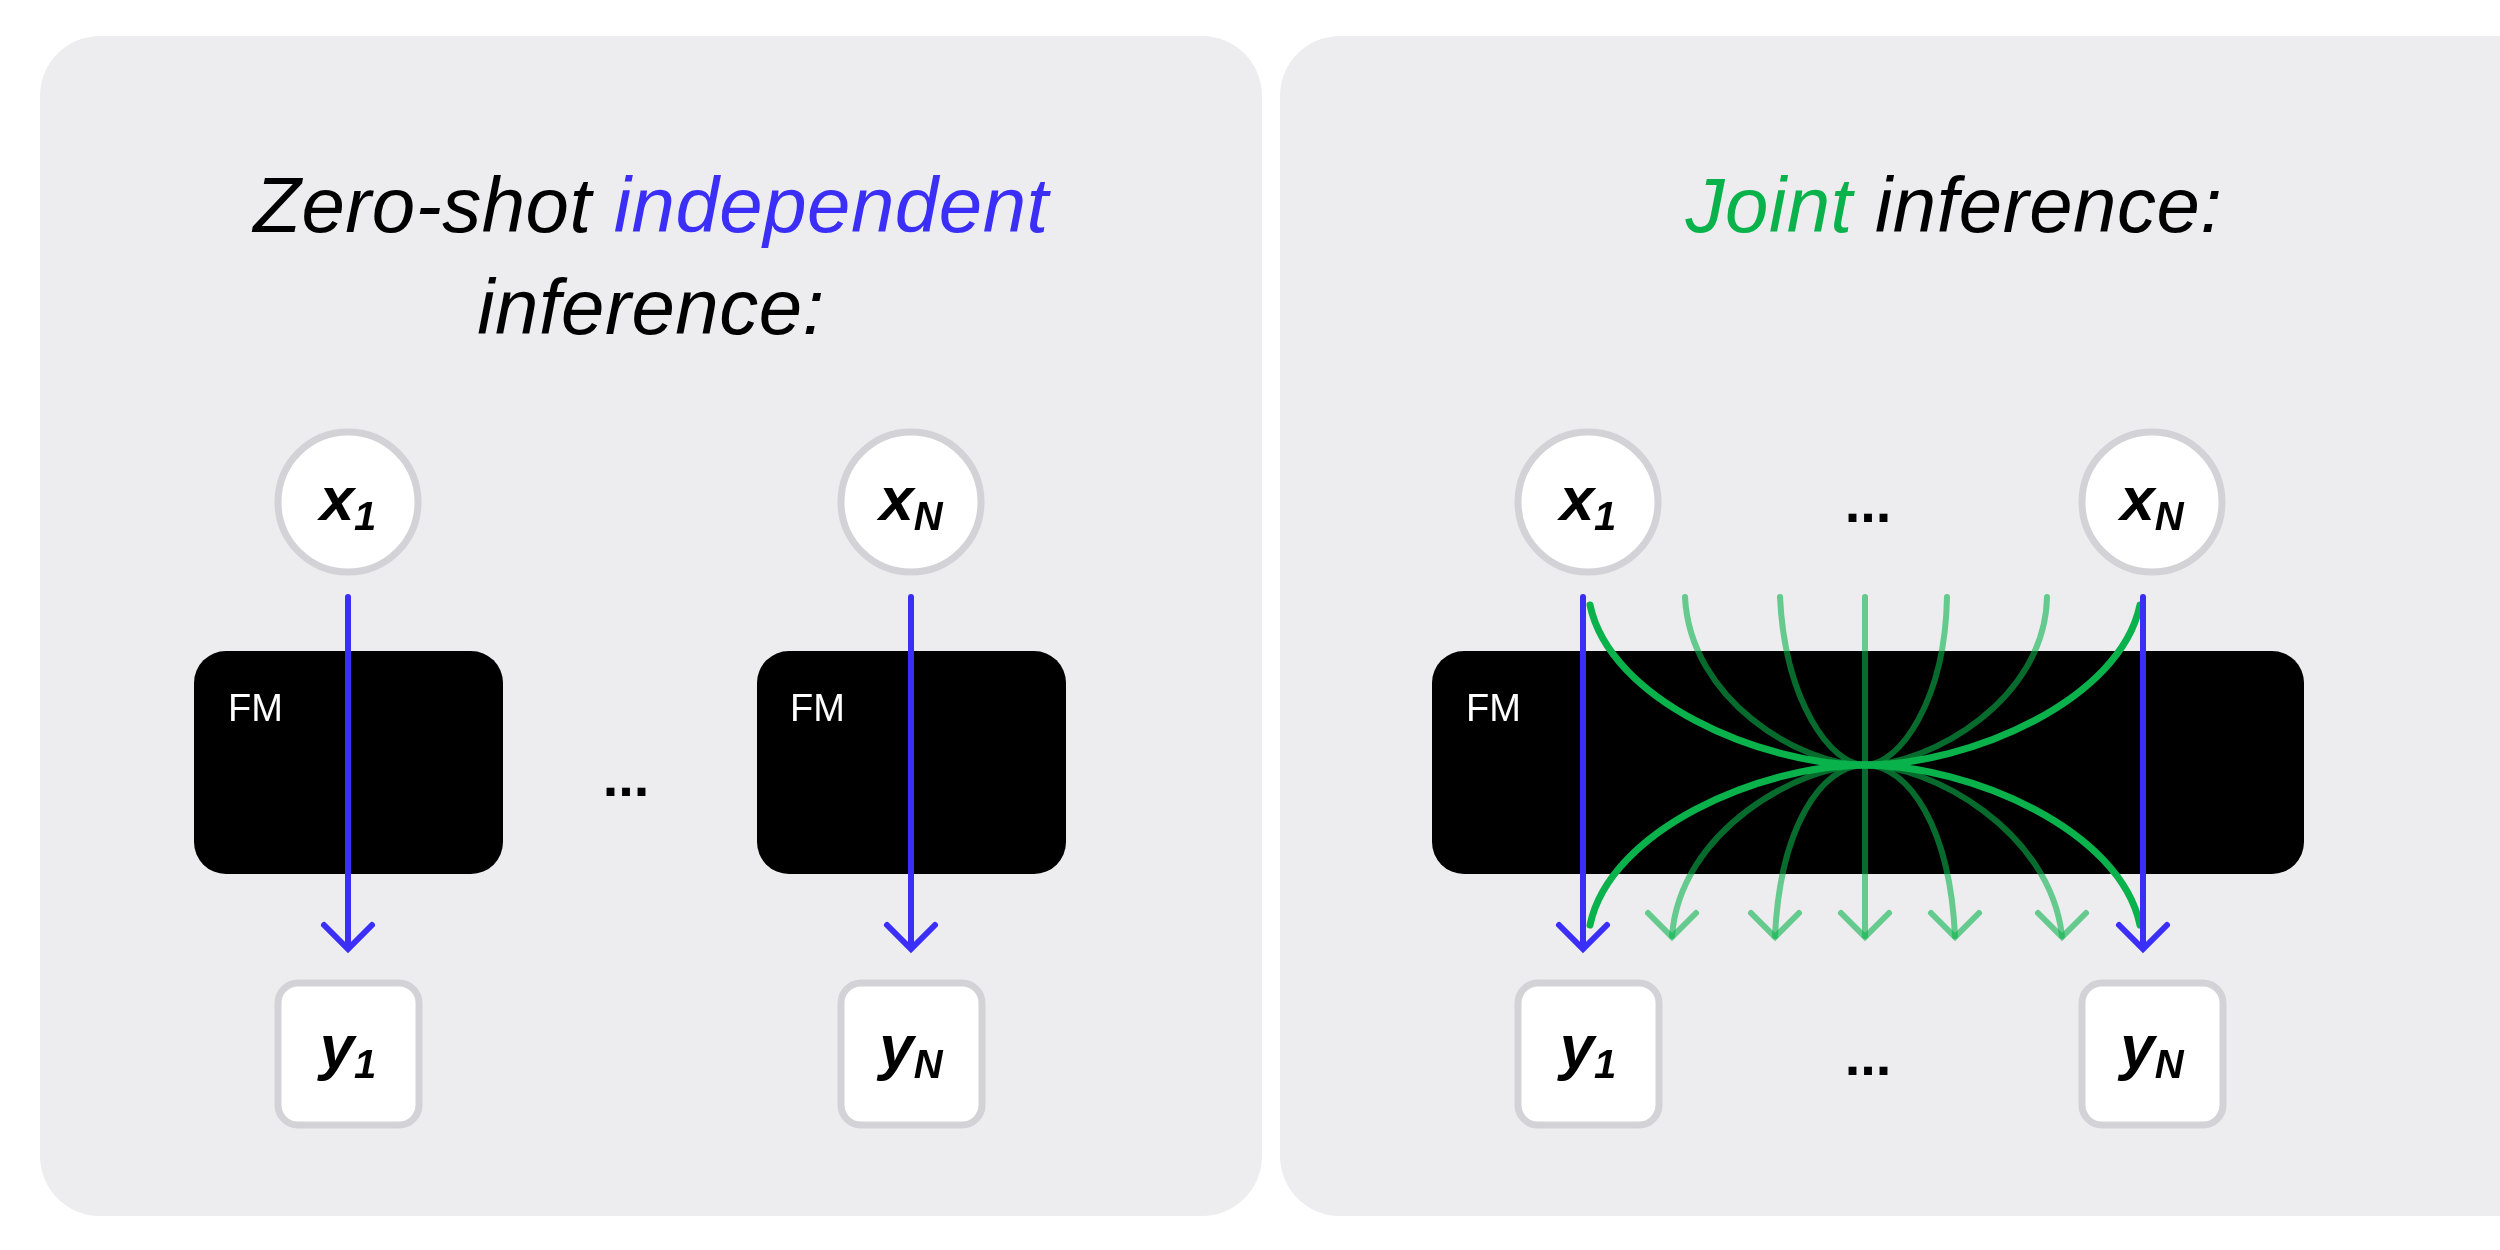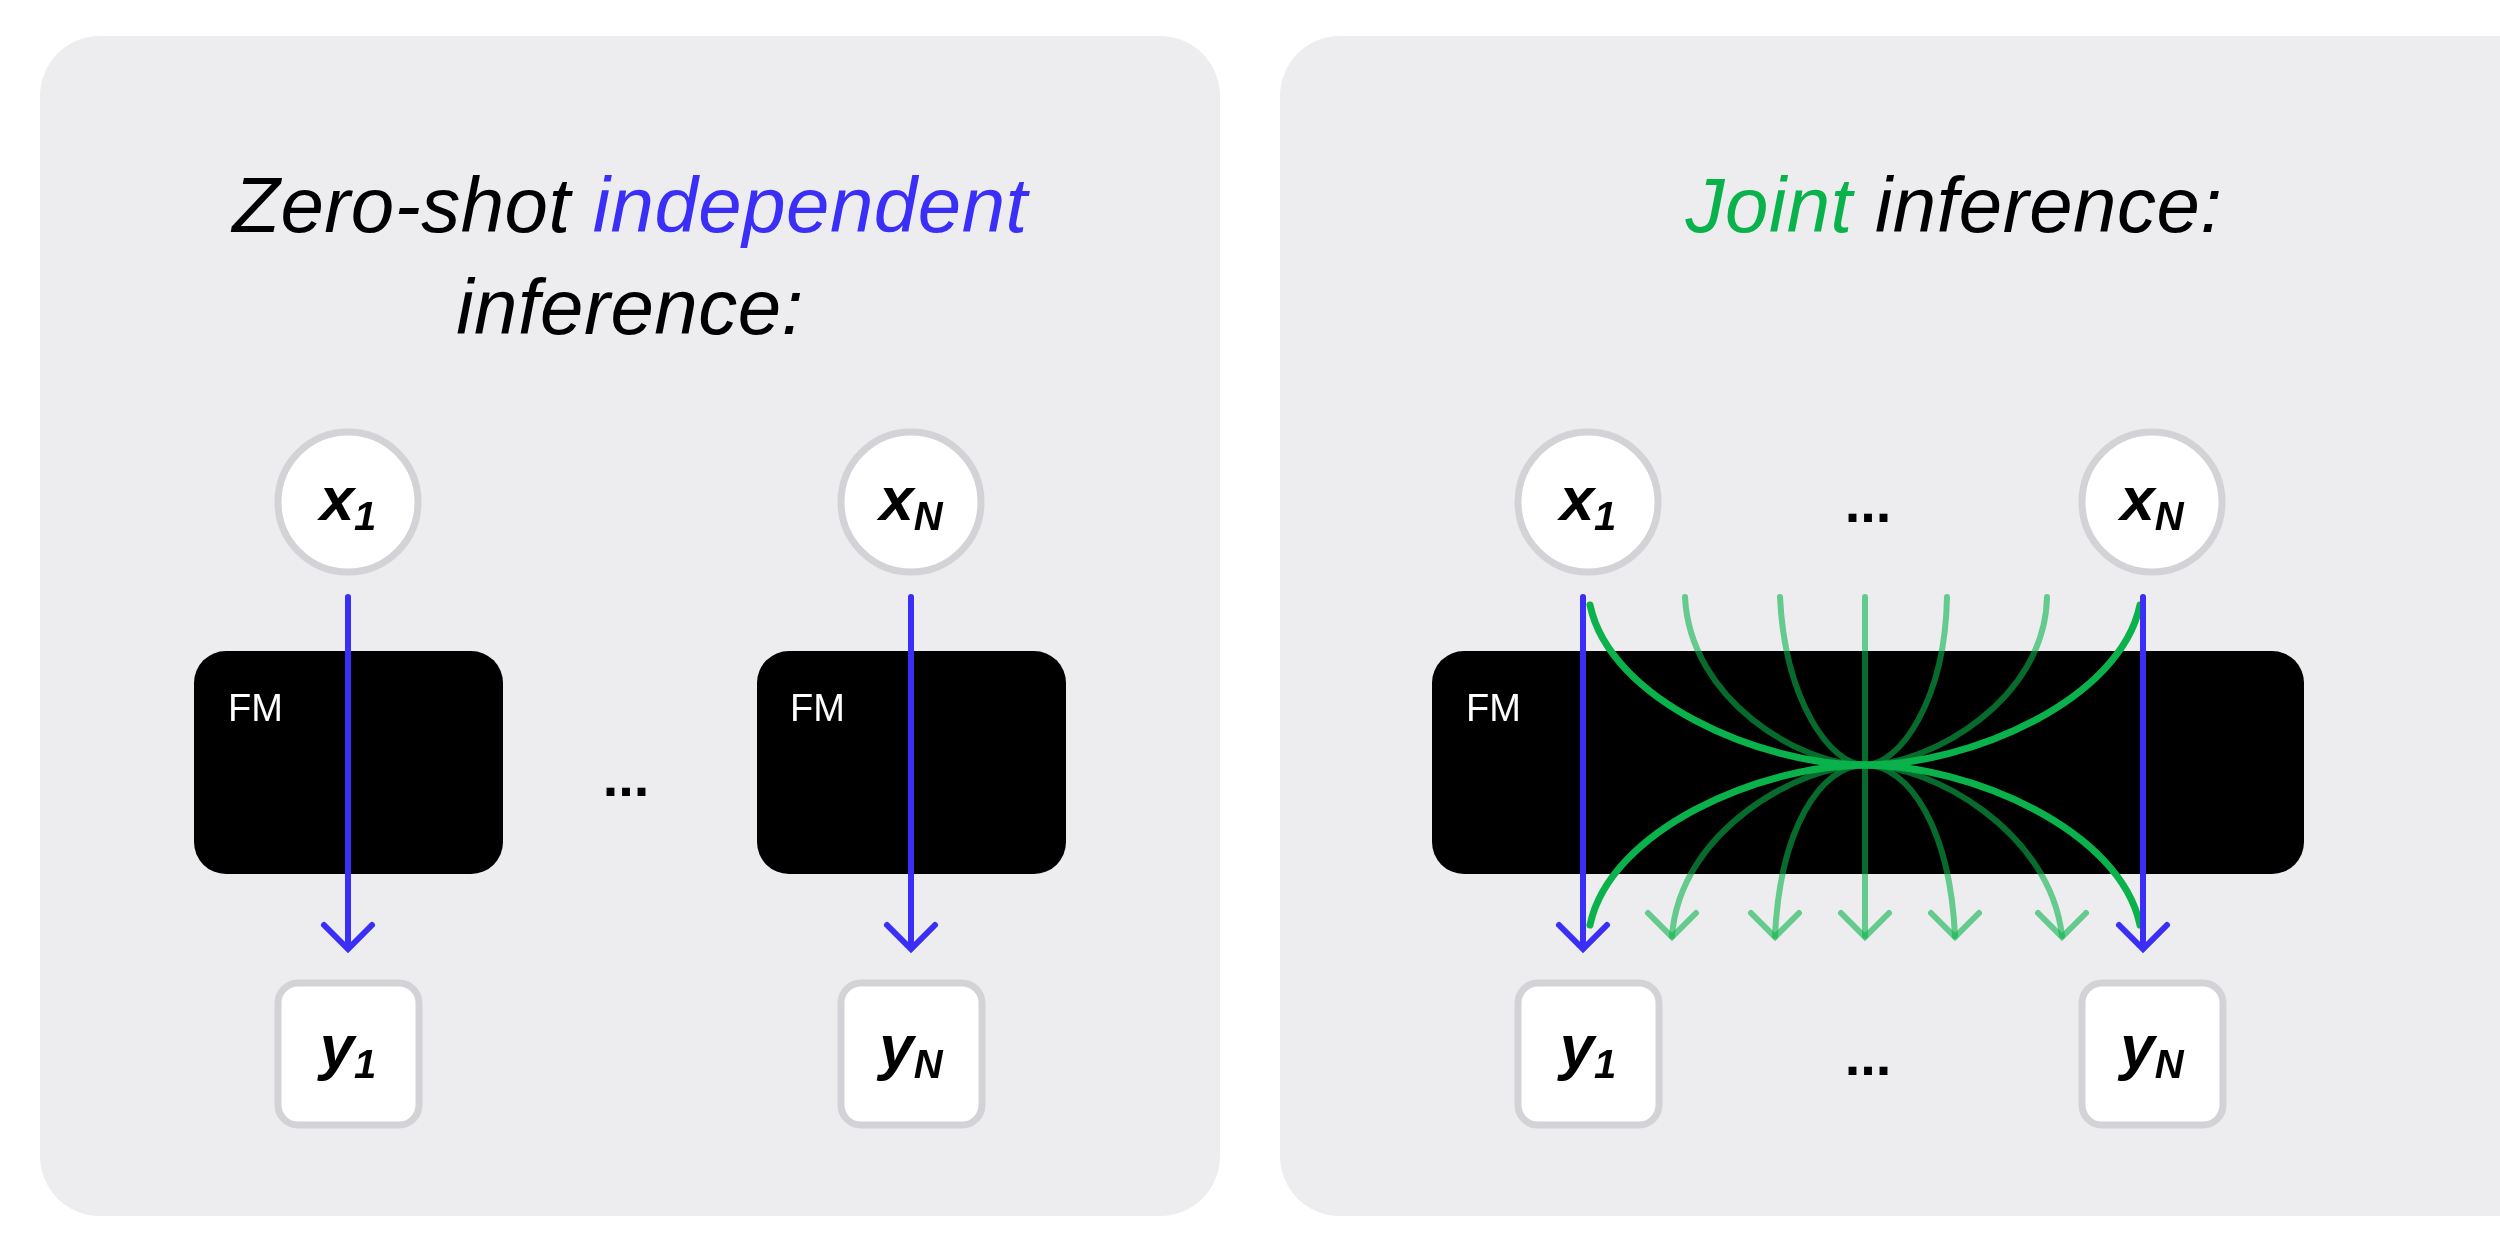--- a/index.html
+++ b/index.html
@@ -1,18 +1,18 @@
 <!DOCTYPE html>
 <html><head>
 <meta charset="utf-8">
 <style>
   html, body { margin:0; padding:0; background:#ffffff; }
   body { width:2500px; height:1250px; position:relative; overflow:hidden; font-family:"Liberation Sans", sans-serif; }
   .panel { position:absolute; top:36px; height:1180px; background:#ededef; border-radius:60px; }
-  #panel-left { left:40px; width:1180px; }
+  #panel-left { left:40px; width:1180px;padding-left:42px; }
   #panel-right { left:1280px; width:1348px; }
   .title { position:absolute; left:0; right:0; text-align:center; font-style:italic; font-size:78px; line-height:102px; color:#000; letter-spacing:0.5px; }
   #title-left { top:118px; }
   #title-right { top:118px; }
   .accent-blue { color:#3a2ef7; }
   .accent-green { color:#0ab24b; }
   svg#diagram { position:absolute; left:0; top:0; width:2500px; height:1250px; }
   .node-label { font-family:"Liberation Sans", sans-serif; font-style:italic; font-weight:bold; font-size:62px; fill:#000; }
   .node-sub { font-size:40px; }
   .fm-label { font-family:"Liberation Sans", sans-serif; font-size:38px; fill:#fff; }

